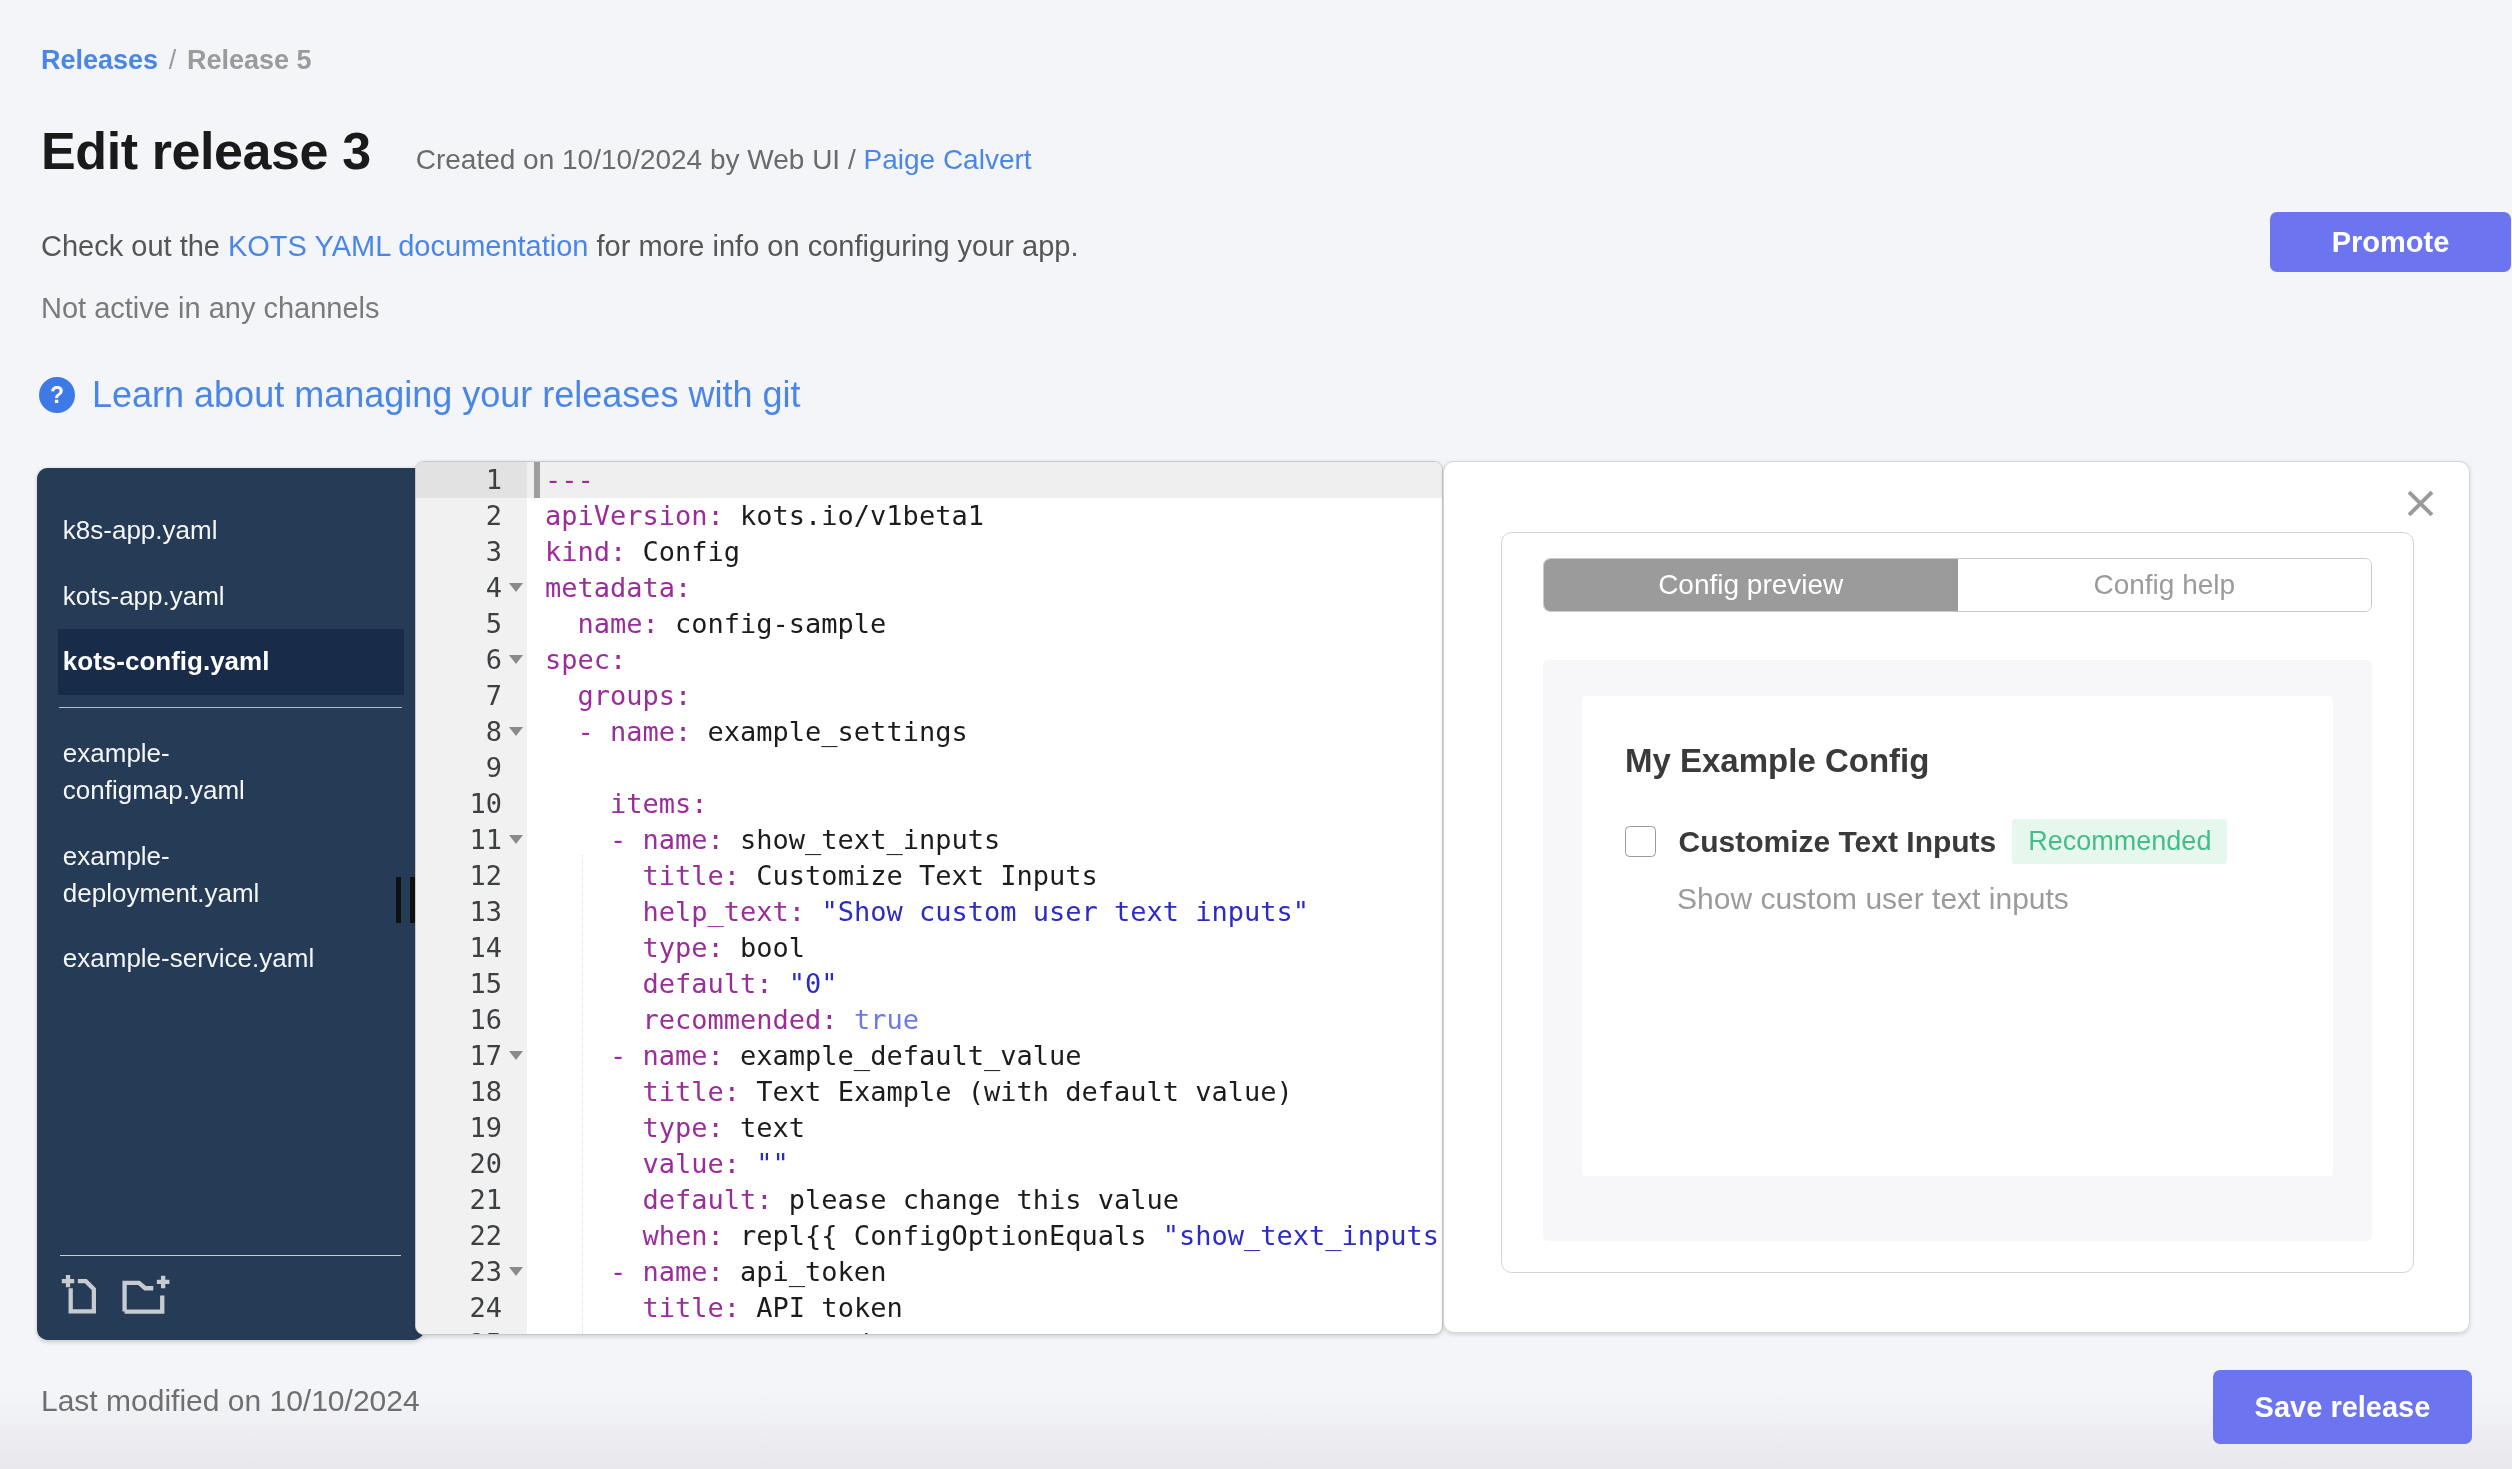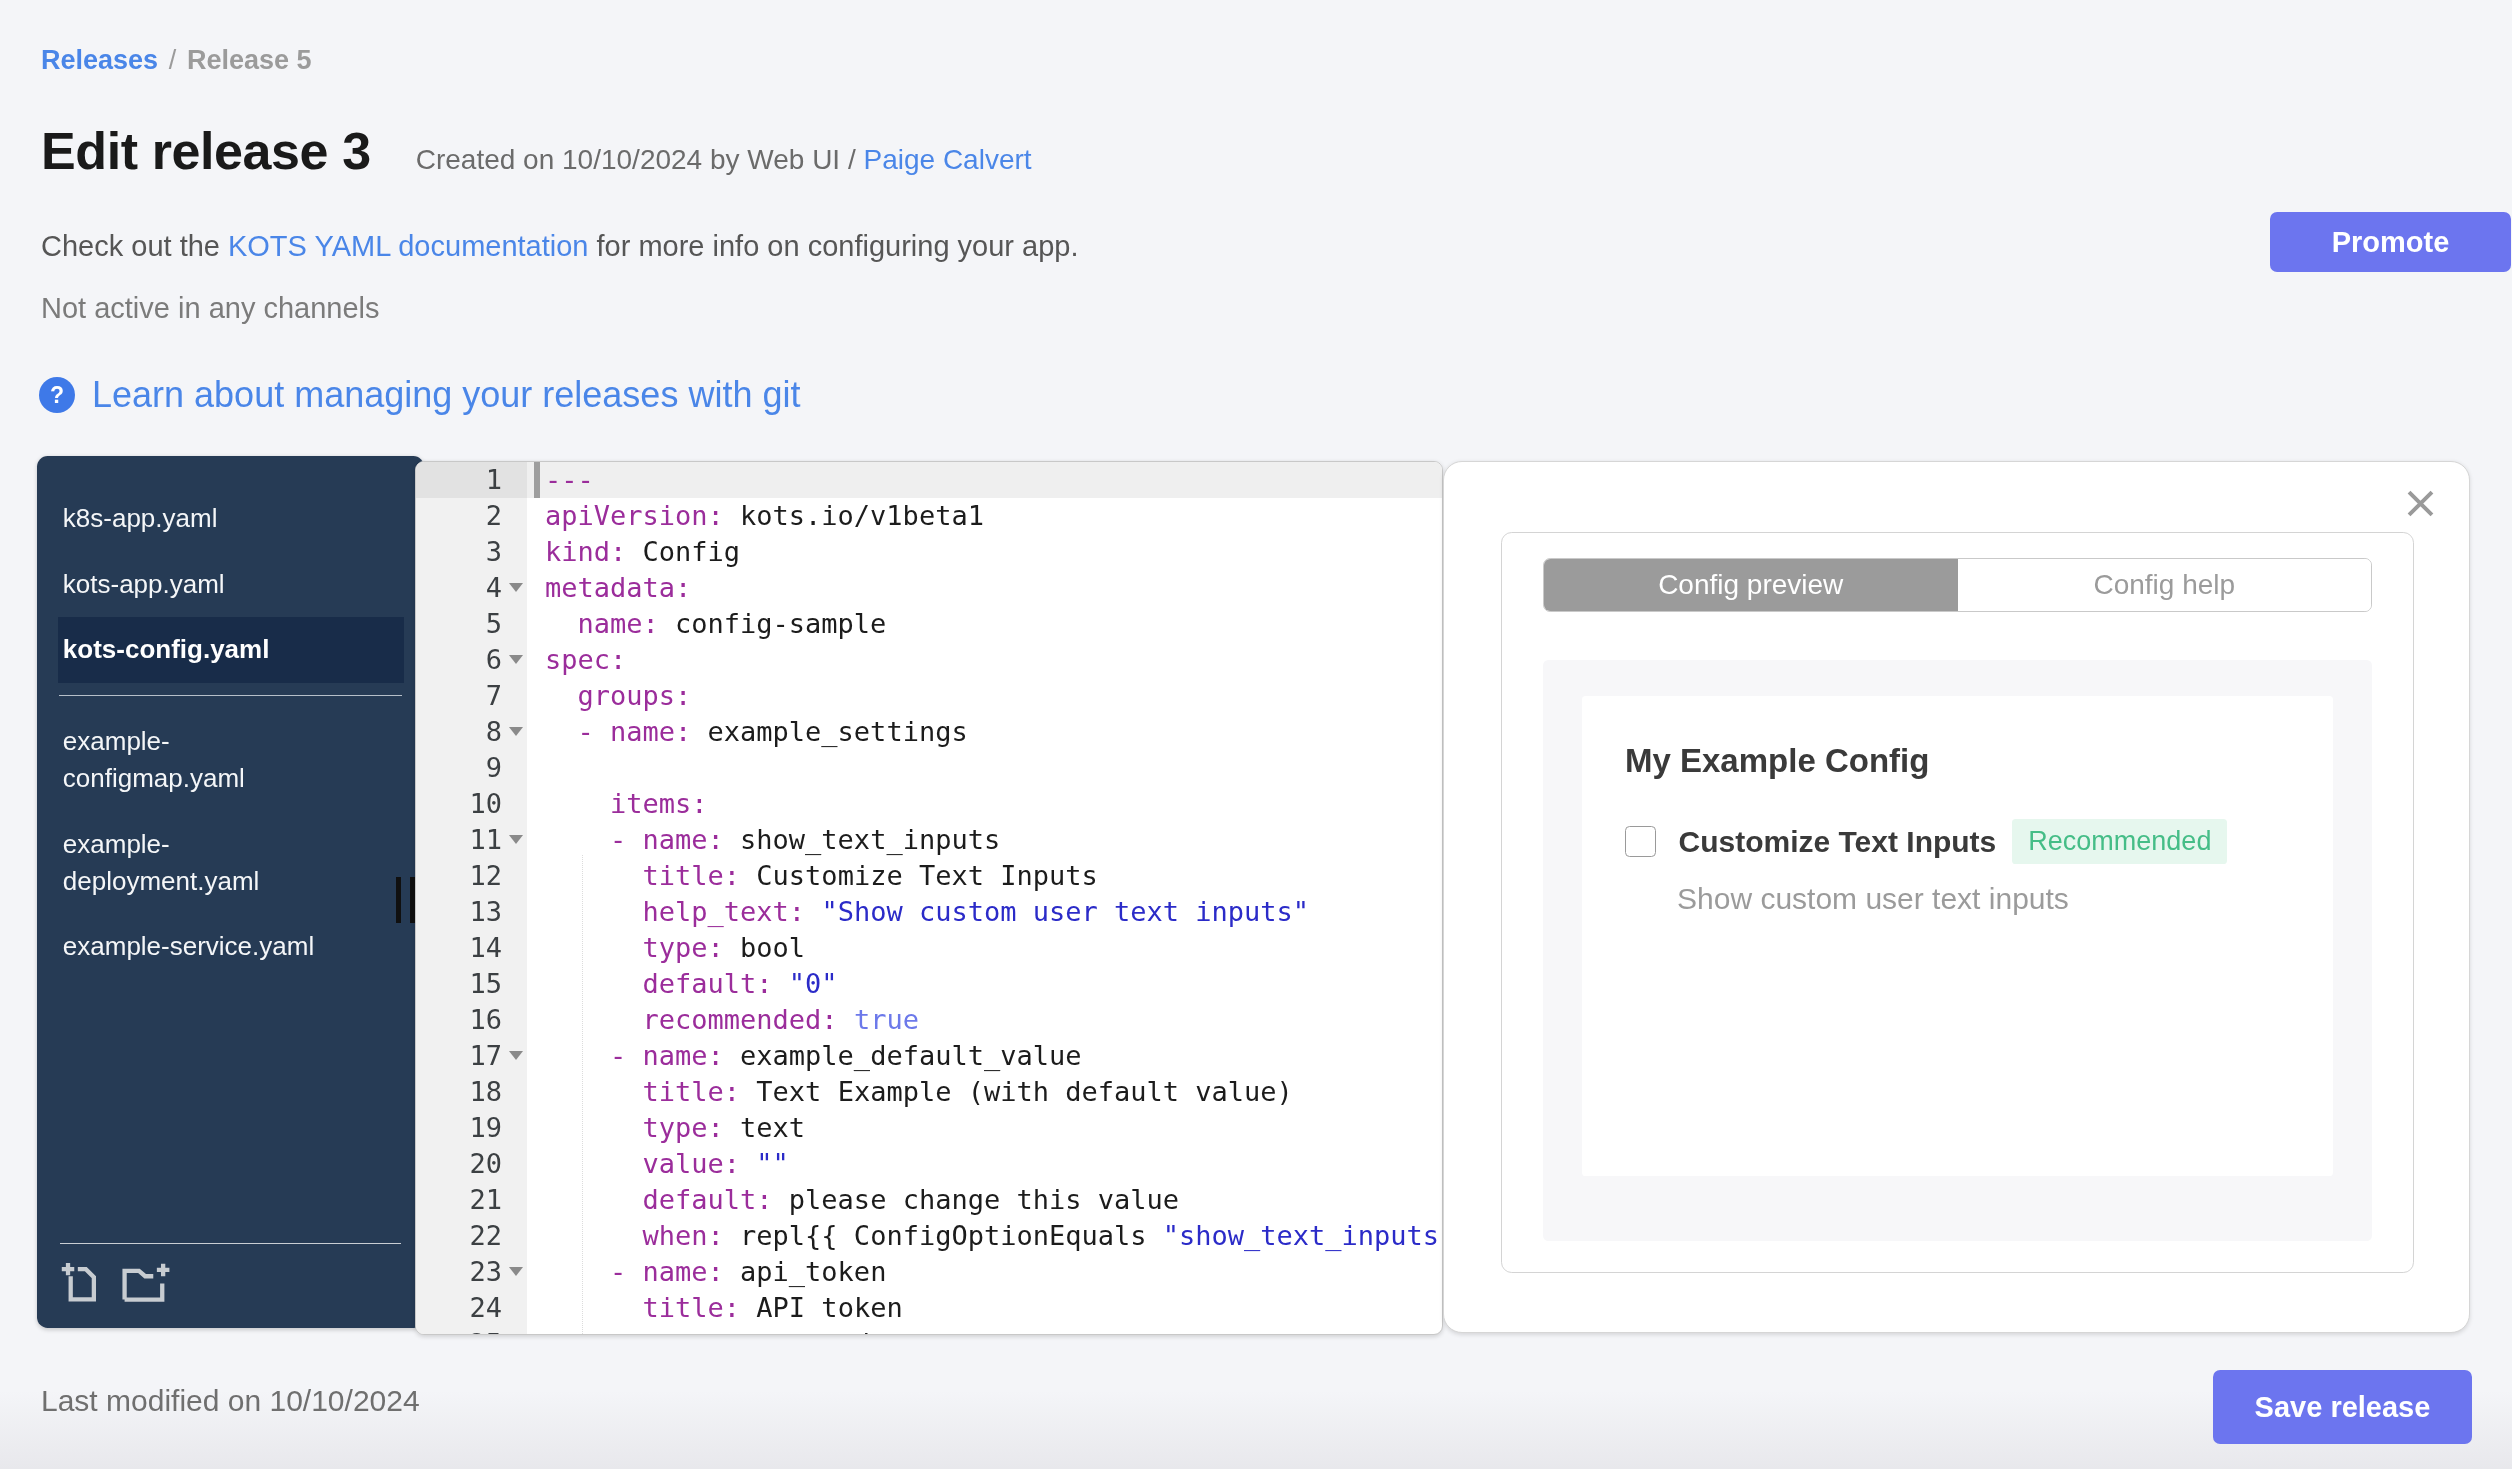--- a/index.html
+++ b/index.html
@@ -25,21 +25,21 @@
   .git-line{position:absolute;left:39px;top:374px;display:flex;align-items:center;gap:17px;cursor:pointer;}
   .q-icon{width:36px;height:36px;border-radius:50%;background:#3e79e8;color:#fff;font-size:23px;font-weight:700;
           display:flex;align-items:center;justify-content:center;}
   .git-label{font-size:36px;color:var(--accent-blue);}
   .btn{border:none;border-radius:7.1px;background:var(--button-purple);color:#fff;font-weight:700;font-size:29px;
        font-family:"Liberation Sans",sans-serif;display:flex;align-items:center;justify-content:center;cursor:pointer;}
   .promote-btn{position:absolute;left:2270px;top:212px;width:241px;height:60px;}
   .save-btn{position:absolute;left:2213px;top:1370px;width:259px;height:74px;}
 
   
-  .sidebar{position:absolute;left:37px;top:456px;width:387px;height:872px;background:var(--sidebar-bg);
+  .sidebar{position:absolute;left:37px;top:468px;width:387px;height:872px;background:var(--sidebar-bg);
            border-radius:10.7px;box-shadow:0 1.8px 4.5px rgba(0,0,0,.18);}
   .file-list{padding-top:30px;}
   .file-item{margin:0 20.5px;padding:14.3px 5.3px;font-size:26px;line-height:37px;color:#f4f6f8;cursor:pointer;}
   .file-item.selected{background:var(--sidebar-selected);font-weight:700;color:#fff;}
   .file-divider{border-top:1.8px solid #b6bfc9;margin:12.5px 22px;}
   .sidebar-footer{position:absolute;left:0;right:0;bottom:0;padding:19.6px 23px 23px;}
   .sidebar-footer .foot-rule{border-top:1.8px solid #c9ced4;margin:0 0 16px;}
   .sidebar-icons{display:flex;gap:19.6px;align-items:center;}
   .sidebar-icon-btn{background:none;border:none;padding:0;cursor:pointer;line-height:0;}
 
@@ -63,21 +63,21 @@
   .fold-arrow{position:absolute;right:3.6px;top:13.4px;width:0;height:0;cursor:pointer;
               border-left:7.1px solid transparent;border-right:7.1px solid transparent;border-top:9px solid #8a8a8a;}
   .tok-key{color:var(--tok-key);}
   .tok-plain{color:#1c1c1c;}
   .tok-string{color:var(--tok-string);}
   .tok-const{color:var(--tok-const);}
   .indent-guide{position:absolute;left:166px;top:393px;height:479px;border-left:1.8px dotted #dcdcdc;}
 
   
   .preview-panel{position:absolute;left:1443px;top:461px;width:1027px;height:872px;background:#fff;
-                 border:1.8px solid #d6d6d6;border-radius:19px;box-sizing:border-box;box-shadow:0 1.8px 4.5px rgba(0,0,0,.12);}
+                 border:1.8px solid #d6d6d6;border-radius:11px;box-sizing:border-box;box-shadow:0 1.8px 4.5px rgba(0,0,0,.12);}
   .close-btn{position:absolute;top:23px;right:30px;background:none;border:none;padding:0;cursor:pointer;line-height:0;}
   .preview-card{position:absolute;left:57px;top:70px;right:55px;bottom:59px;background:#fff;
                 border:1.8px solid #d4d4d4;border-radius:10.7px;box-sizing:border-box;}
   .tabs{display:flex;margin:25px 41px 0;height:52px;border:1.8px solid #c9c9c9;border-radius:7.1px;overflow:hidden;}
   .tab{flex:1;display:flex;align-items:center;justify-content:center;font-size:28px;color:#9b9b9b;background:#fff;
        cursor:pointer;border:none;font-family:"Liberation Sans",sans-serif;}
   .tab.active{background:#9b9b9b;color:#fff;}
   .preview-body{margin:48px 41px 0;height:581px;background:#f7f7f9;border-radius:5.3px;box-sizing:border-box;padding:36px 39px;}
   .config-card{background:#fff;border-radius:3.6px;height:480px;box-sizing:border-box;padding:46px 43px;}
   .group-title{font-size:33px;font-weight:700;color:#3a3a3a;}

